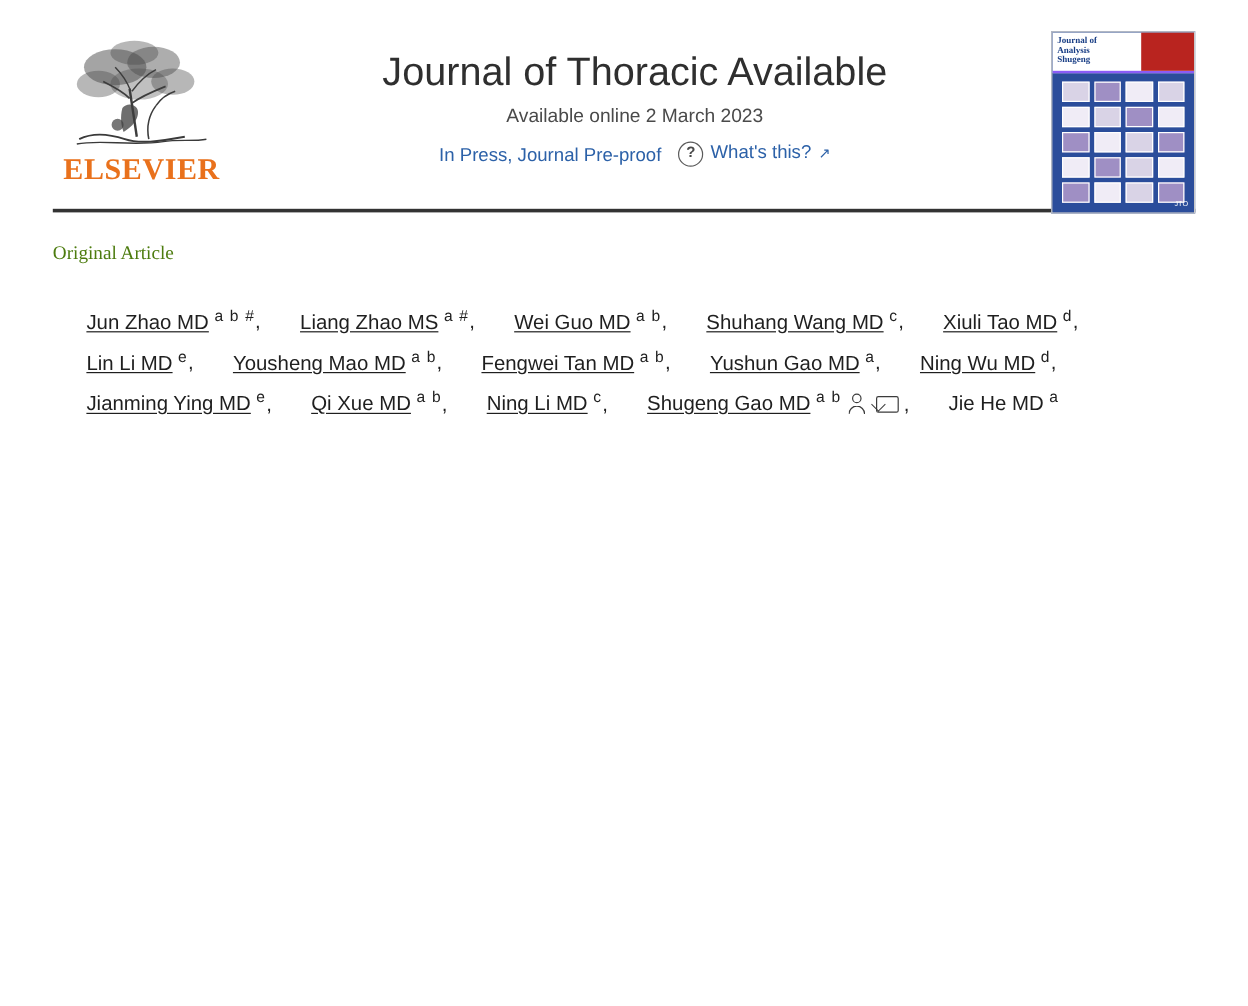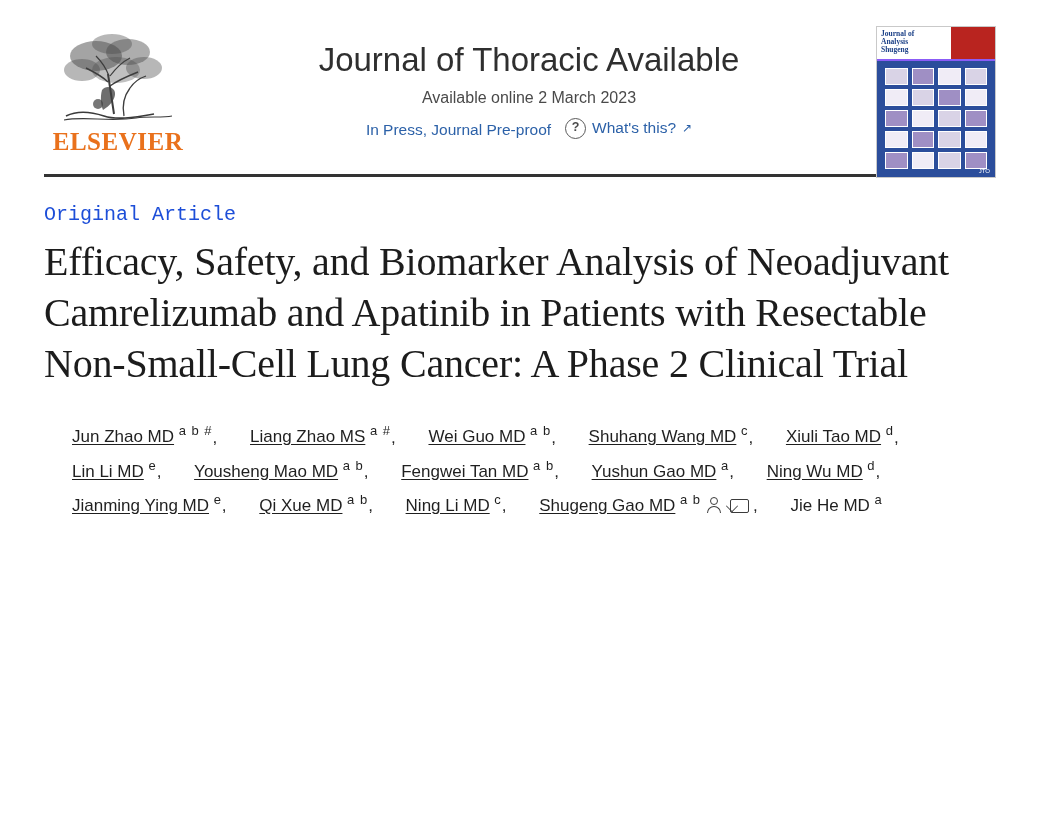--- a/index.html
+++ b/index.html
@@ -161,23 +161,23 @@
     border: none;
     border-top: 3px solid #333333;
     margin: 14px 0 0 0;
   }
 
   
   .article {
     padding-top: 26px;
   }
   .article-type {
-    font-family: Liberation Mono, monospace;
-    font-size: 20px;
-    color: #1d4ed8;
+    font-family: Liberation Serif, serif;
+    font-size: 16px;
+    color: #4d7c0f;
     margin-bottom: 10px;
   }
   .article-title {
     font-family: "Liberation Serif", serif;
     font-size: 40px;
     font-weight: 400;
     line-height: 1.28;
     color: #1c1c1c;
     margin: 0;
     letter-spacing: -0.2px;
@@ -344,17 +344,16 @@
         <div class="cover-cell alt"></div>
       </div>
       <div class="cover-footer">JTO</div>
     </div>
   </div>
 
   <hr class="header-rule">
 
   <div class="article">
     <div class="article-type">Original Article</div>
-    <h1 class="article-title">Efficacy, Safety, and Biomarker Analysis of Neoadjuvant Camrelizumab and Apatinib in Patients with Resectable Non-Small-Cell Lung Cancer: A Phase 2 Clinical Trial</h1>
     <div class="authors"><span class="author"><span class="nm">Jun Zhao MD</span><sup> a b #</sup></span><span class="sep">, </span><span class="author"><span class="nm">Liang Zhao MS</span><sup> a #</sup></span><span class="sep">, </span><span class="author"><span class="nm">Wei Guo MD</span><sup> a b</sup></span><span class="sep">, </span><span class="author"><span class="nm">Shuhang Wang MD</span><sup> c</sup></span><span class="sep">, </span><span class="author"><span class="nm">Xiuli Tao MD</span><sup> d</sup></span><span class="sep">, </span><span class="author"><span class="nm">Lin Li MD</span><sup> e</sup></span><span class="sep">, </span><span class="author"><span class="nm">Yousheng Mao MD</span><sup> a b</sup></span><span class="sep">, </span><span class="author"><span class="nm">Fengwei Tan MD</span><sup> a b</sup></span><span class="sep">, </span><span class="author"><span class="nm">Yushun Gao MD</span><sup> a</sup></span><span class="sep">, </span><span class="author"><span class="nm">Ning Wu MD</span><sup> d</sup></span><span class="sep">, </span><span class="author"><span class="nm">Jianming Ying MD</span><sup> e</sup></span><span class="sep">, </span><span class="author"><span class="nm">Qi Xue MD</span><sup> a b</sup></span><span class="sep">, </span><span class="author"><span class="nm">Ning Li MD</span><sup> c</sup></span><span class="sep">, </span><span class="author"><span class="nm">Shugeng Gao MD</span><sup> a b</sup><span class="author-icon"><span class="person-icon"></span></span><span class="author-icon"><span class="mail-icon"></span></span></span><span class="sep">, </span><span class="author"><span class="nm" style="text-decoration: none;">Jie He MD</span><sup> a</sup></span></div>
   </div>
 
 </div>
 
 </body></html>

